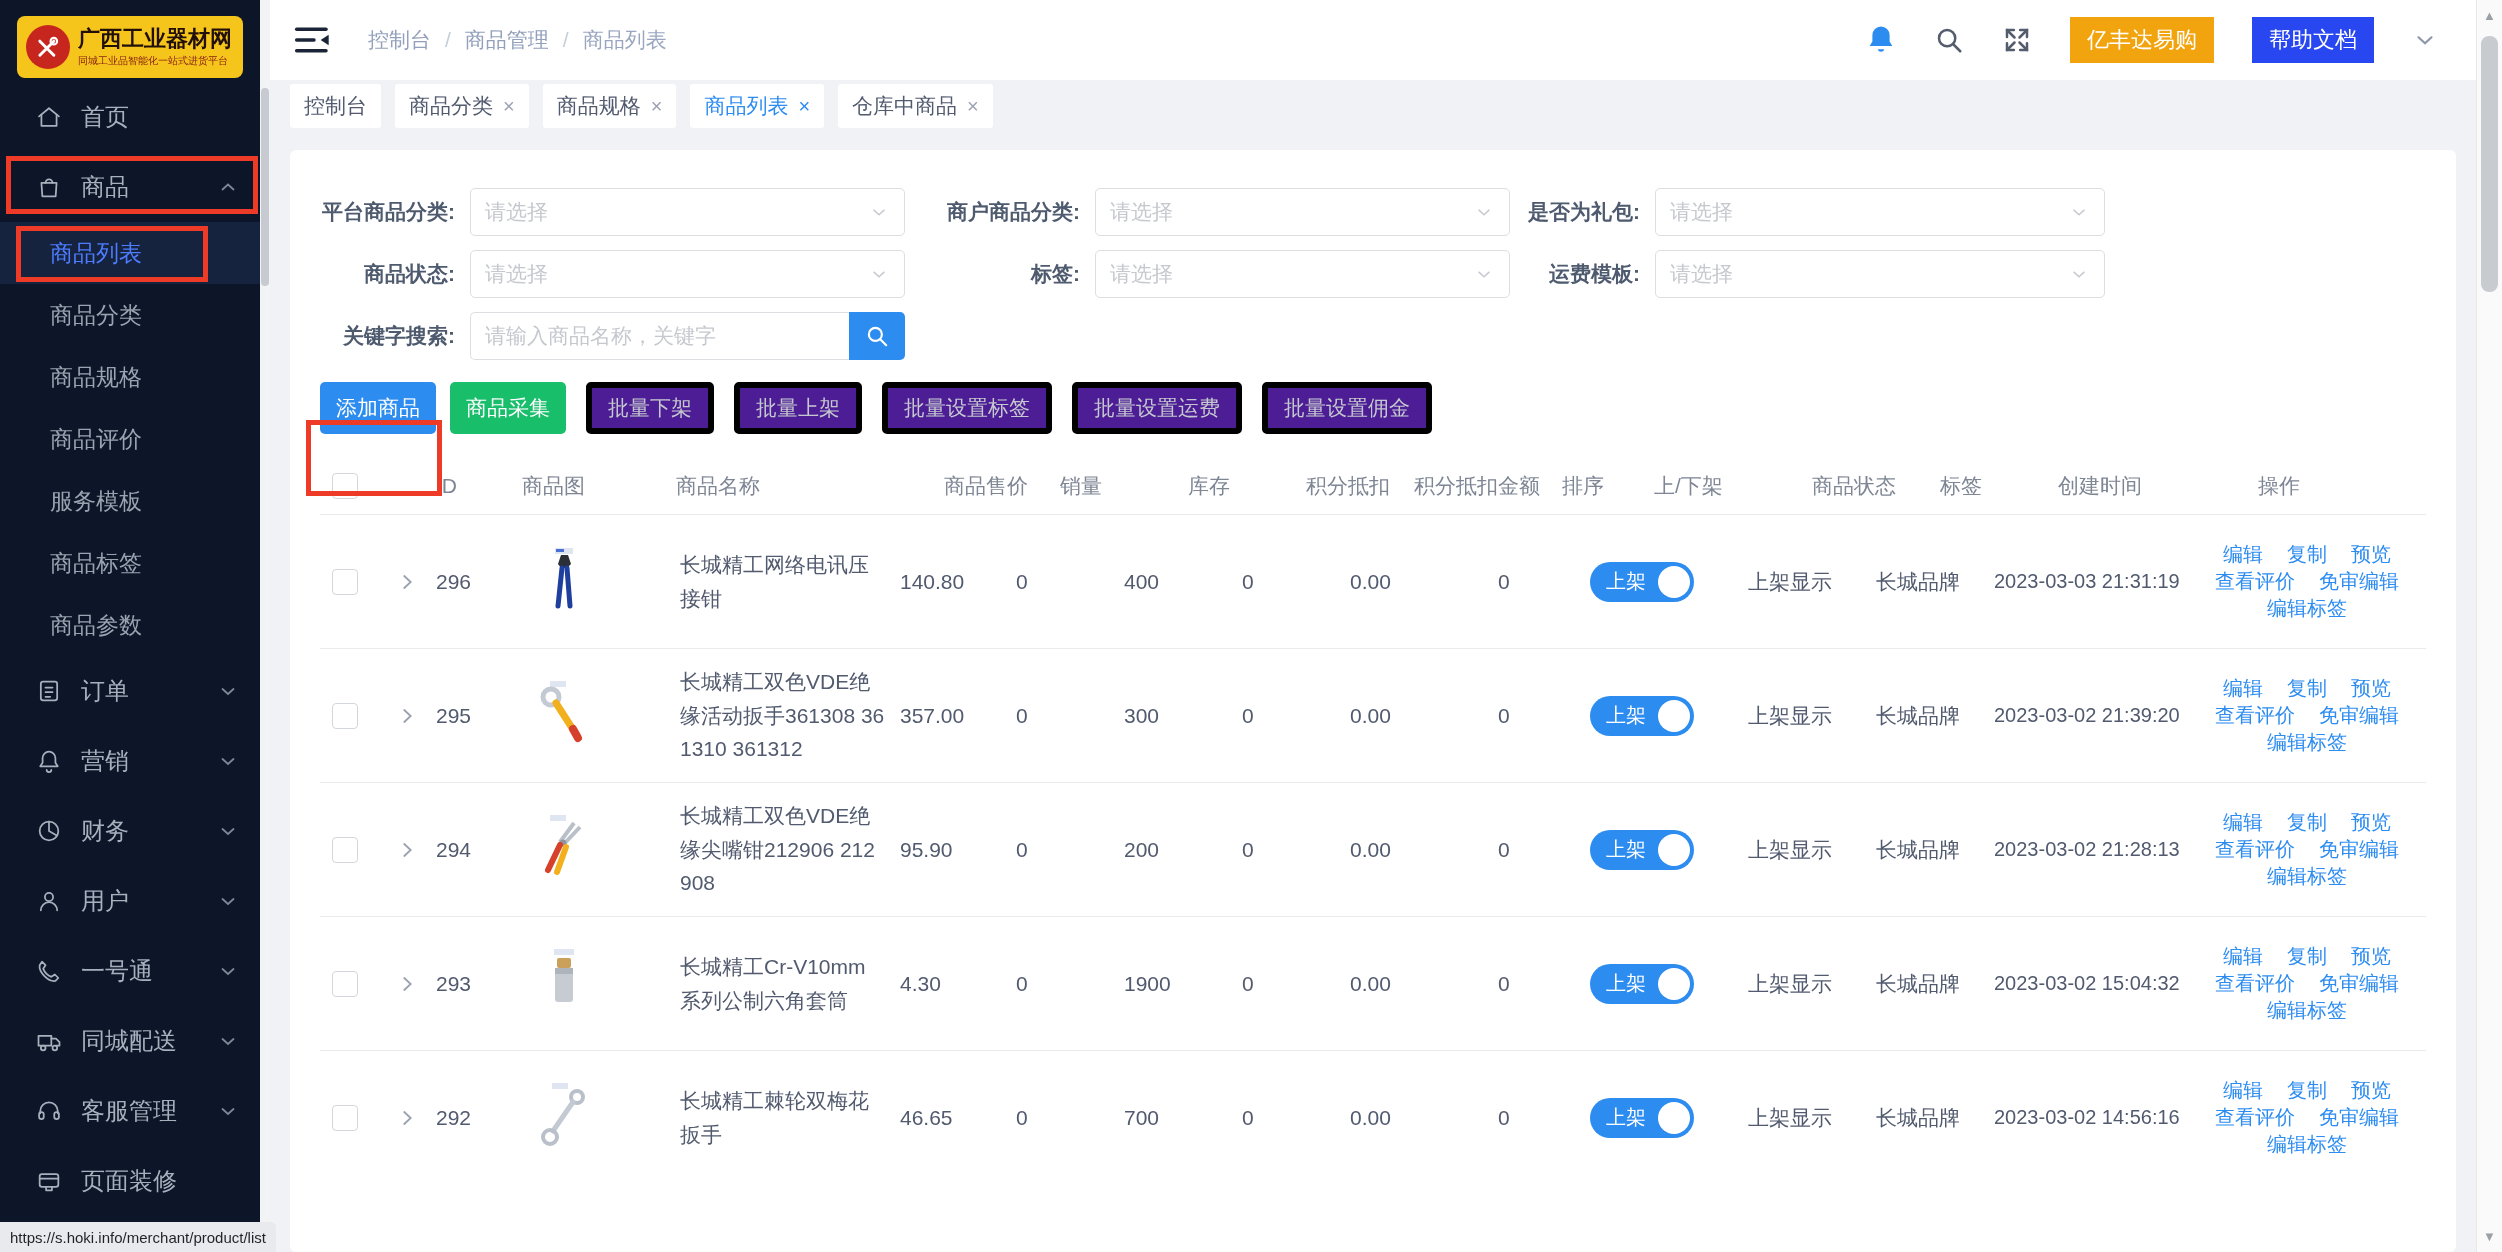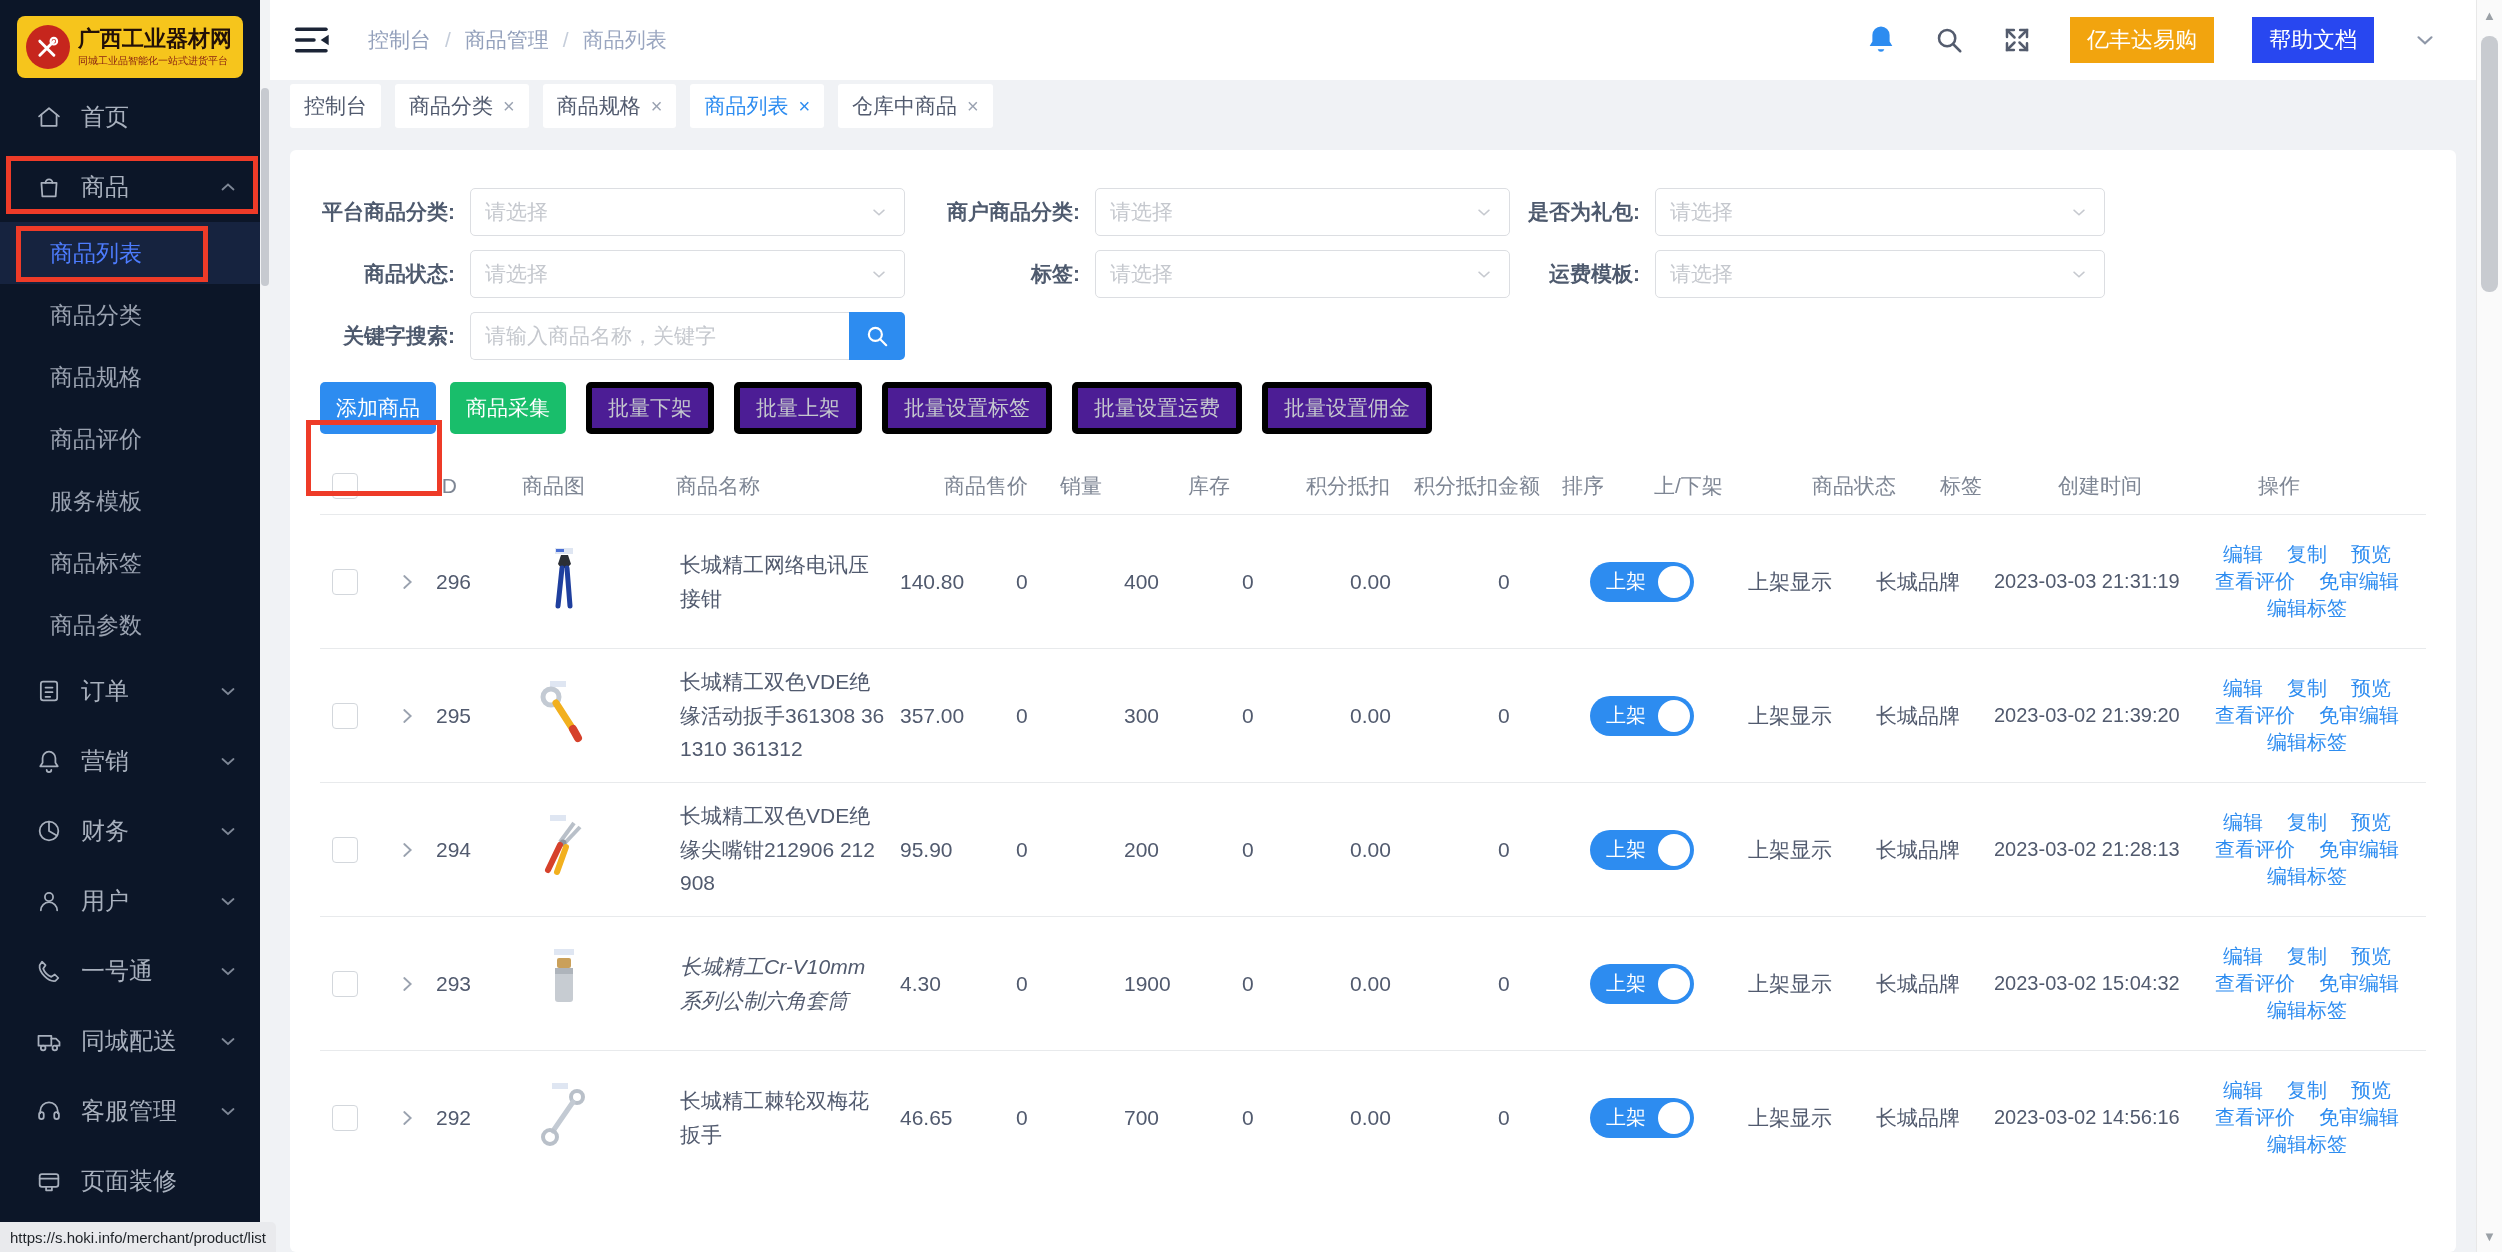--- a/index.html
+++ b/index.html
@@ -665,21 +665,21 @@
           <div class="tc tc-image" style="width: 110px;">
             <span class="pimg">
               <svg width="84" height="84" viewBox="0 0 84 84">
                 <rect x="32" y="7" width="20" height="6" fill="#dfe6f2"></rect>
                 <rect x="35" y="16" width="14" height="10" rx="2" fill="#caa05a"></rect>
                 <rect x="33" y="26" width="18" height="34" rx="3" fill="#c7ccd2"></rect>
                 <rect x="33" y="26" width="18" height="6" fill="#aeb4bb"></rect>
               </svg>
             </span>
           </div>
-          <div class="tc tc-name" style="width: 268px; font-style: italic;">
+          <div class="tc tc-name" style="width: 268px;">
             <div class="pname">长城精工Cr-V10mm系列公制六角套筒</div>
           </div>
           <div class="tc tc-price" style="width: 116px;">4.30</div>
           <div class="tc tc-sales" style="width: 108px;">0</div>
           <div class="tc tc-stock" style="width: 118px;">1900</div>
           <div class="tc tc-points" style="width: 108px;">0</div>
           <div class="tc tc-points-amount" style="width: 148px;">0.00</div>
           <div class="tc tc-sort" style="width: 92px;">0</div>
           <div class="tc tc-onsale" style="width: 158px;">
             <div class="toggle">

